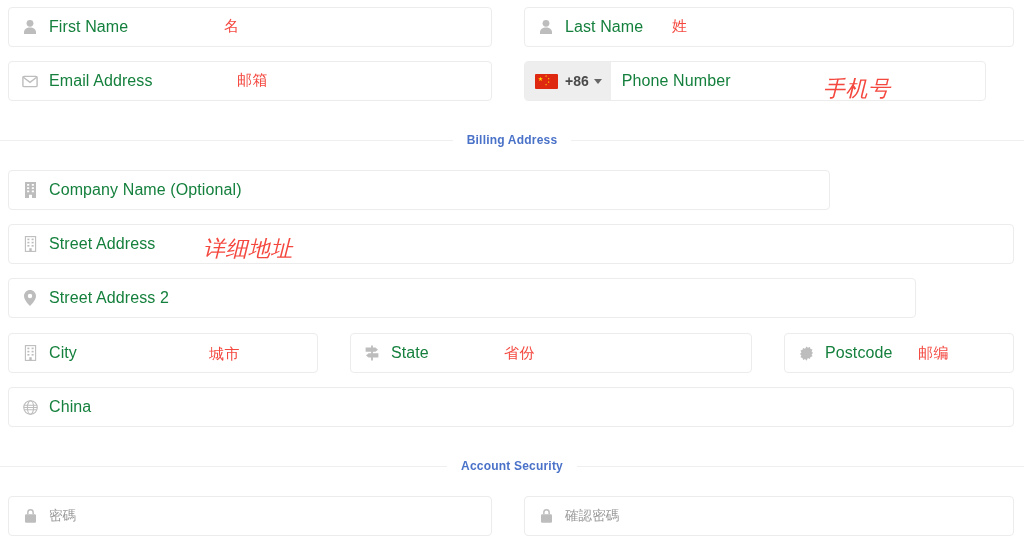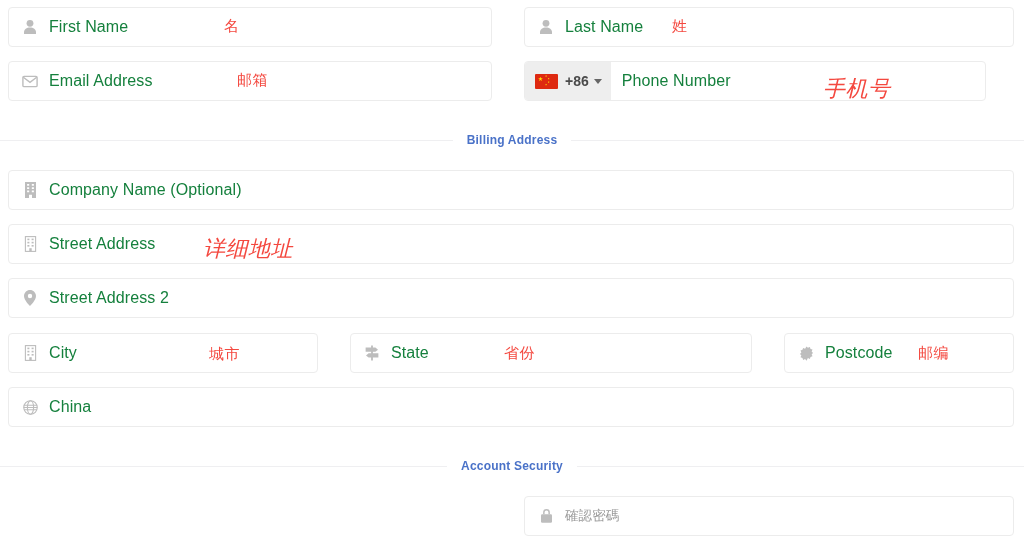--- a/index.html
+++ b/index.html
@@ -203,21 +203,21 @@
       <span class="placeholder">Phone Number</span>
     </div>
   </div>
 
   <div class="section-divider" style="top:129px;">
     <span class="rule"></span>
     <span class="sec-title">Billing Address</span>
     <span class="rule"></span>
   </div>
 
-  <div class="field" style="left:8px; top:170px; width:1006px;">
+  <div class="field" style="left:8px; top:170px; width:822px;">
     <span class="ficon">
       <svg width="13" height="16" viewBox="0 0 13 16" fill="currentColor">
         <path d="M1 0h11v16H8v-3.2H5V16H1V0zm2.1 2.1v1.7h2.1V2.1H3.1zm4.7 0v1.7h2.1V2.1H7.8zM3.1 5.3V7h2.1V5.3H3.1zm4.7 0V7h2.1V5.3H7.8zM3.1 8.5v1.7h2.1V8.5H3.1zm4.7 0v1.7h2.1V8.5H7.8z"></path>
       </svg>
     </span>
     <span class="placeholder">Company Name (Optional)</span>
   </div>
 
   <div class="field" style="left:8px; top:224px; width:1006px;">
     <span class="ficon">
@@ -228,21 +228,21 @@
         <rect x="3.4" y="5.8" width="2" height="1.6" fill="currentColor" stroke="none"></rect>
         <rect x="7.6" y="5.8" width="2" height="1.6" fill="currentColor" stroke="none"></rect>
         <rect x="3.4" y="9" width="2" height="1.6" fill="currentColor" stroke="none"></rect>
         <rect x="7.6" y="9" width="2" height="1.6" fill="currentColor" stroke="none"></rect>
         <rect x="5.3" y="12.2" width="2.4" height="3.2" fill="currentColor" stroke="none"></rect>
       </svg>
     </span>
     <span class="placeholder">Street Address</span>
   </div>
 
-  <div class="field" style="left:8px; top:278px; width:1006px;">
+  <div class="field" style="left:8px; top:278px; width:908px;">
     <span class="ficon">
       <svg width="12" height="16" viewBox="0 0 12 16" fill="currentColor">
         <path d="M6 0C2.7 0 0 2.7 0 6c0 4.4 6 10 6 10s6-5.6 6-10c0-3.3-2.7-6-6-6zm0 8.2A2.2 2.2 0 1 1 6 3.8a2.2 2.2 0 0 1 0 4.4z"></path>
       </svg>
     </span>
     <span class="placeholder">Street Address 2</span>
   </div>
 
   <div class="field" style="left:8px; top:333px; width:310px;">
     <span class="ficon">
@@ -290,20 +290,29 @@
     </span>
     <span class="placeholder">China</span>
   </div>
 
   <div class="section-divider" style="top:455px;">
     <span class="rule"></span>
     <span class="sec-title">Account Security</span>
     <span class="rule"></span>
   </div>
 
+  <div class="field" style="left:8px; top:496px; width:484px;">
+    <span class="ficon">
+      <svg width="13" height="16" viewBox="0 0 13 16" fill="currentColor">
+        <path d="M3.1 6.2V4.3a3.4 3.4 0 0 1 6.8 0v1.9h-1.5V4.3a1.9 1.9 0 1 0-3.8 0v1.9H3.1z"></path>
+        <rect x="1" y="6.2" width="11" height="8.6" rx="1.2"></rect>
+      </svg>
+    </span>
+    <span class="placeholder cjk">密碼</span>
+  </div>
 
   <div class="field" style="left:524px; top:496px; width:490px;">
     <span class="ficon">
       <svg width="13" height="16" viewBox="0 0 13 16" fill="currentColor">
         <path d="M3.1 6.2V4.3a3.4 3.4 0 0 1 6.8 0v1.9h-1.5V4.3a1.9 1.9 0 1 0-3.8 0v1.9H3.1z"></path>
         <rect x="1" y="6.2" width="11" height="8.6" rx="1.2"></rect>
       </svg>
     </span>
     <span class="placeholder cjk">確認密碼</span>
   </div>

